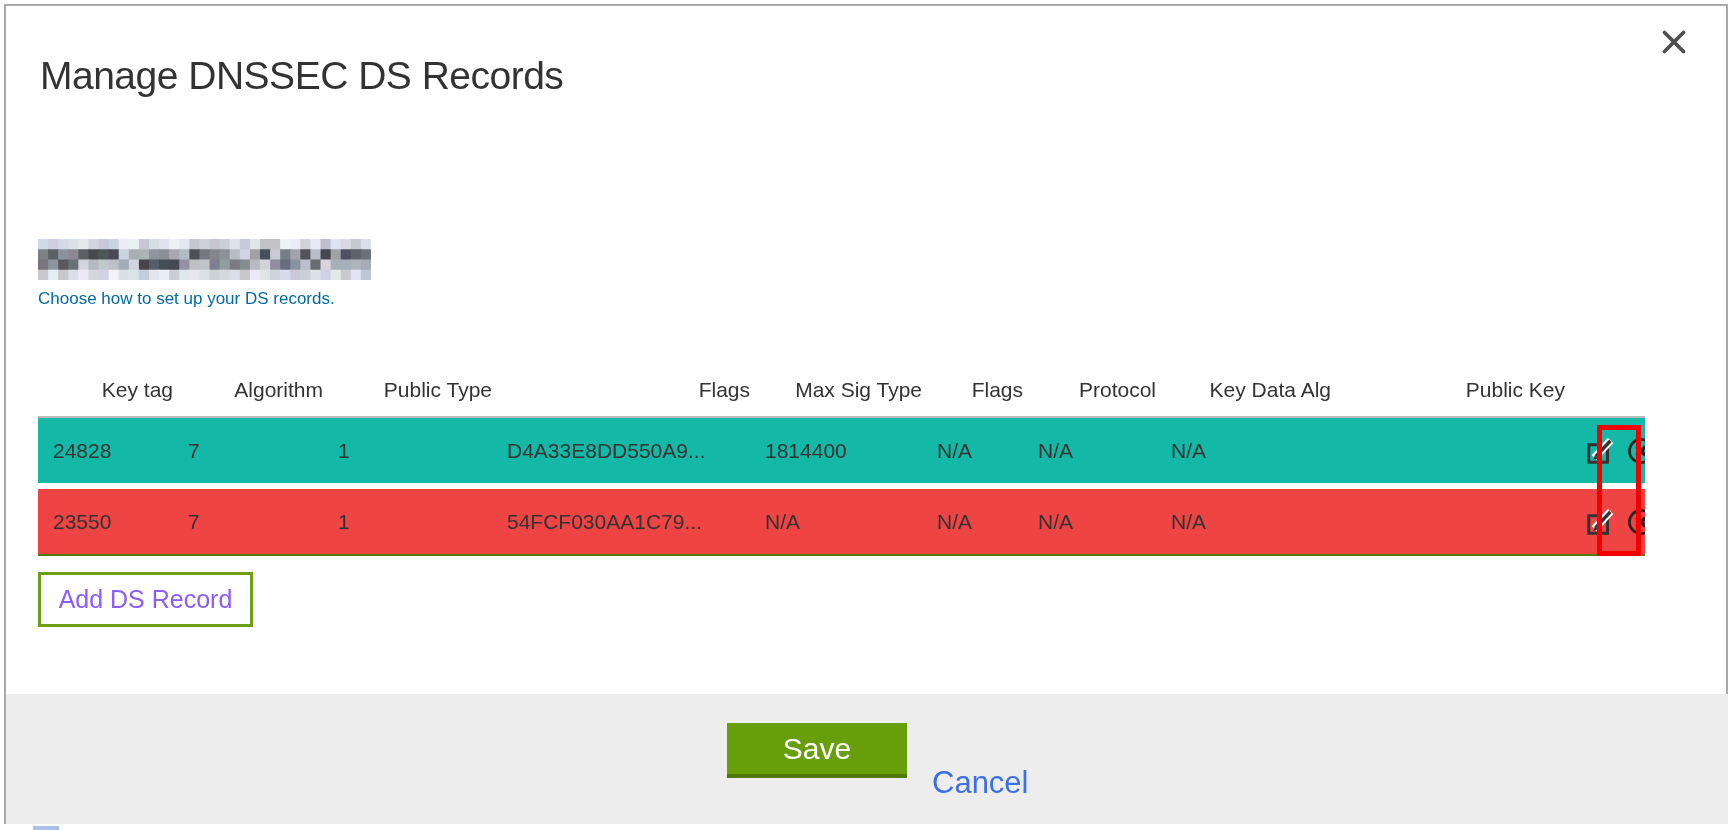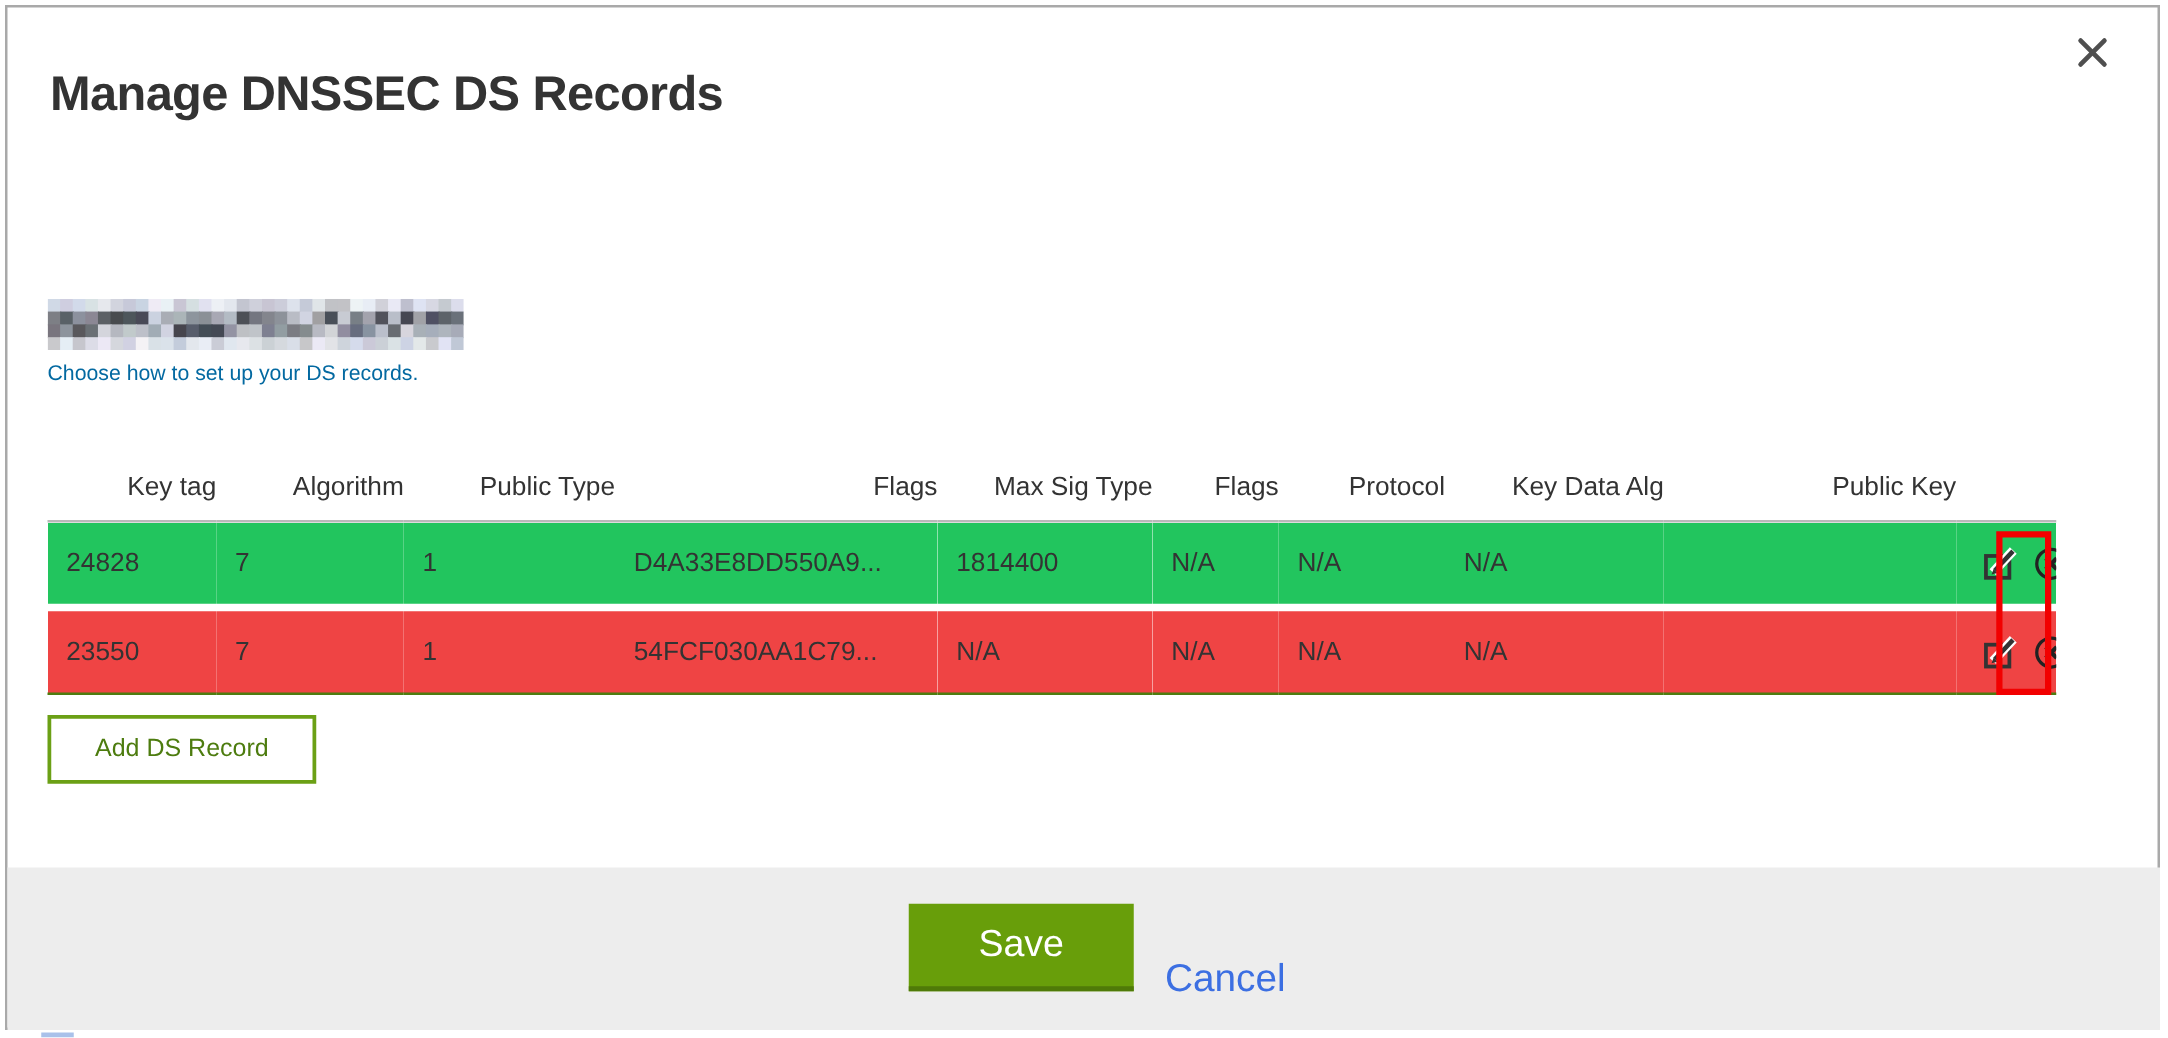--- a/index.html
+++ b/index.html
@@ -7,21 +7,21 @@
     width:1734px;height:830px;position:relative;overflow:hidden;
     background:#ffffff;
     font-family:"Liberation Sans","DejaVu Sans",sans-serif;
     color:#333;
   }
   .dialog-frame{
     position:absolute;left:4px;top:4px;width:1724px;height:820px;
     border:2px solid #a9a9a9;box-sizing:border-box;background:#fff;
   }
   .dialog-title{
-    position:absolute;left:40px;top:28px;font-size:39px;font-weight:700;
+    position:absolute;left:40px;top:28px;font-size:39px;font-weight:400;
     color:#333;letter-spacing:-0.5px;white-space:nowrap;
   }
   .close-btn{
     position:absolute;left:1652px;top:22px;width:44px;height:44px;
     display:flex;align-items:center;justify-content:center;cursor:pointer;
   }
   .redacted{
     position:absolute;left:38px;top:239px;width:333px;height:41px;overflow:hidden;
   }
   .subtitle{
@@ -32,34 +32,34 @@
     border-collapse:collapse;table-layout:fixed;font-size:21px;color:#333;
   }
   table.ds-table th{
     height:52px;text-align:right;font-weight:400;padding:0 0 0 15px;
     vertical-align:middle;white-space:nowrap;overflow:hidden;
   }
   table.ds-table td{
     height:65px;padding:0 0 0 15px;vertical-align:middle;white-space:nowrap;overflow:hidden;
   }
   table.ds-table thead tr{border-bottom:2px solid #b9b9b9;}
-  tr.row-a{background:#22c55e;border-bottom:6px solid #ffffff;}
+  tr.row-a{background:#14b8a6;border-bottom:6px solid #ffffff;}
   tr.row-b{background:#ef4444;border-bottom:2px solid #4d7c0f;}
   td.actions{text-align:right;padding:0 12px 0 0;}
   .icon-btn{display:inline-block;vertical-align:middle;margin-left:5px;cursor:pointer;line-height:0;}
   .add-btn{
     position:absolute;left:38px;top:572px;width:215px;height:55px;
-    background:#ffffff;border:3px solid #6ba015;color:#4d7c0f;
-    font-size:20px;font-family:inherit;cursor:pointer;box-sizing:border-box;
+    background:#ffffff;border:3px solid #6ba015;color:#8b5cf6;
+    font-size:25px;font-family:inherit;cursor:pointer;box-sizing:border-box;
   }
   .footer{
     position:absolute;left:6px;top:694px;width:1722px;height:130px;background:#ededed;
   }
   .save-btn{
-    position:absolute;left:727px;top:723px;width:180px;height:70px;
+    position:absolute;left:727px;top:723px;width:180px;height:55px;
     background:#689e0a;border:none;border-bottom:4px solid #4f7a08;
     color:#ffffff;font-size:30px;font-family:inherit;cursor:pointer;
   }
   .cancel-link{
     position:absolute;left:932px;top:737px;font-size:31px;color:#3c6fe2;
     text-decoration:none;cursor:pointer;margin-top:28px;
   }
   .annotation-box{
     position:absolute;left:1597px;top:425px;width:44px;height:131px;
     border:5px solid #f20000;box-sizing:border-box;pointer-events:none;

